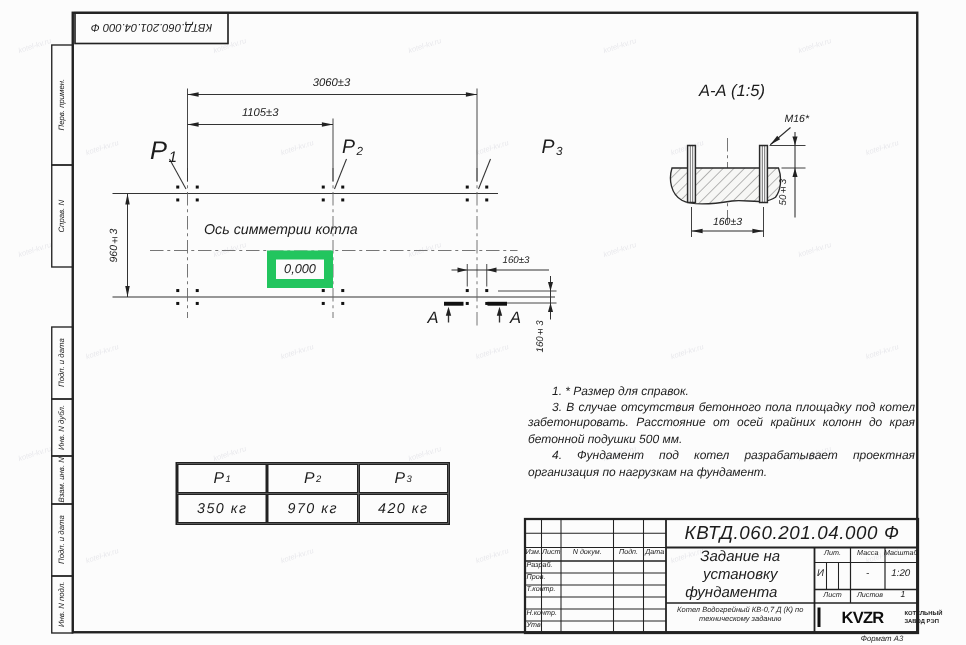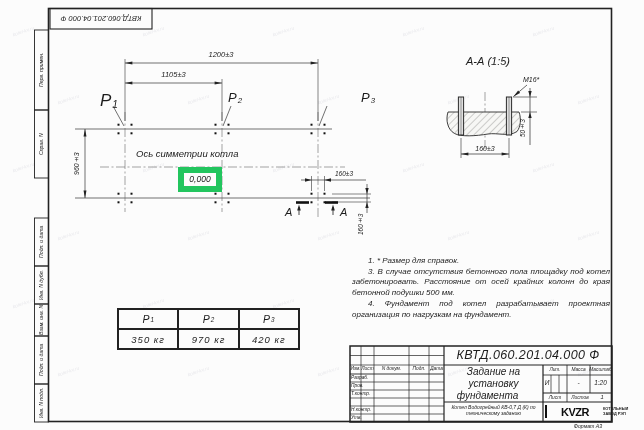--- a/index.html
+++ b/index.html
@@ -213,21 +213,21 @@
   <div id="side-labels">
       <div class="label vtext" style="left: 34.5px; top: 30px; width: 14px; height: 80px; font-size: 5.2px;">Перв. примен.</div>
       <div class="label vtext" style="left: 34.5px; top: 110px; width: 14px; height: 68px; font-size: 5.2px;">Справ. N</div>
       <div class="label vtext" style="left: 34.5px; top: 218px; width: 14px; height: 48px; font-size: 5.2px;">Подп. и дата</div>
       <div class="label vtext" style="left: 34.5px; top: 266px; width: 14px; height: 38px; font-size: 5.2px;">Инв. N дубл.</div>
       <div class="label vtext" style="left: 34.5px; top: 304px; width: 14px; height: 32px; font-size: 5.2px;">Взам. инв. N</div>
       <div class="label vtext" style="left: 34.5px; top: 336px; width: 14px; height: 48px; font-size: 5.2px;">Подп. и дата</div>
       <div class="label vtext" style="left: 34.5px; top: 384px; width: 14px; height: 38px; font-size: 5.2px;">Инв. N подл.</div>
     </div>
 
-  <div class="label ctr" style="left:190px;top:51px;width:62px;font-size:7.5px;">1200±3</div>
+  <div class="label ctr" style="left:190px;top:51px;width:62px;font-size:7.5px;">3060±3</div>
   <div class="label ctr" style="left:145px;top:71px;width:57px;font-size:7.5px;">1105±3</div>
   <div class="label vtext" style="left:71px;top:141px;width:11px;height:46px;font-size:7px;">960±3</div>
   <div class="label" style="left:335px;top:171px;font-size:6.5px;">160±3</div>
   <div class="label vtext" style="left:356px;top:206px;width:10px;height:36px;font-size:6.5px;">160±3</div>
   <div class="label" style="left:136px;top:149px;font-size:9.5px;">Ось симметрии котла</div>
   <div class="label ctr elev" style="left:178px;top:167px;width:32px;height:13px;line-height:13px;font-size:8.5px;">0,000</div>
   <div id="p-labels">
       <div class="label" style="left: 100px; top: 92px; font-size: 17px;"><span>P</span><span class="psub">1</span></div>
       <div class="label" style="left: 228px; top: 91px; font-size: 13px;"><span>P</span><span class="psub">2</span></div>
       <div class="label" style="left: 319px; top: 91px; font-size: 13px; padding-left: 42px;"><span>P</span><span class="psub">3</span></div>

